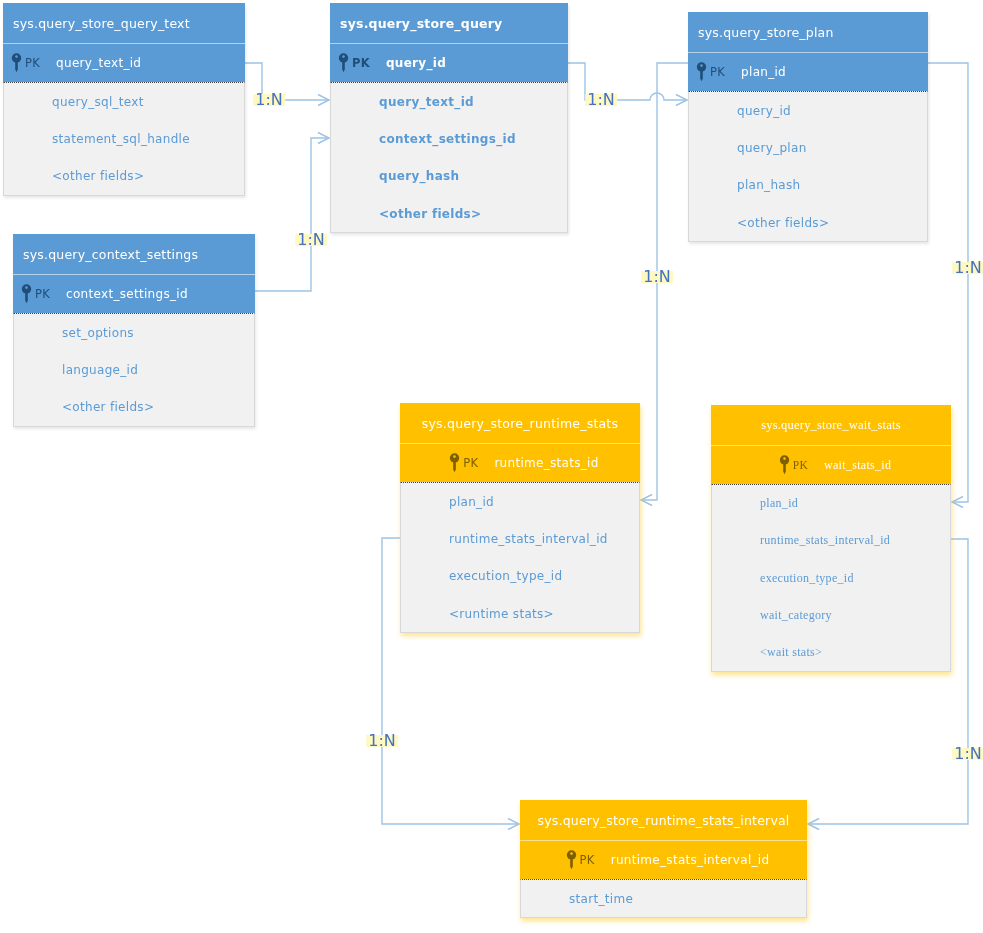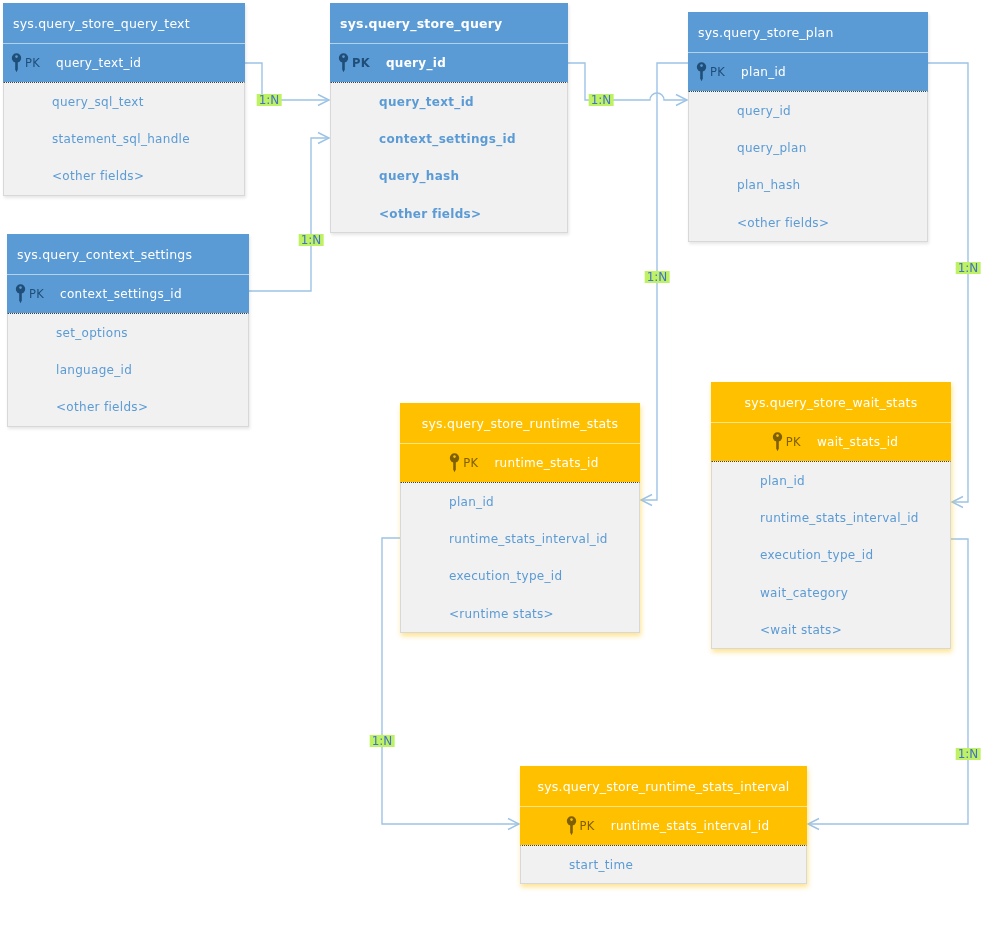--- a/index.html
+++ b/index.html
@@ -29,21 +29,21 @@
   .tbl-body{
     background:#F1F1F2;border:1px solid #D8D8D8;
     border-top:1px dotted #404040;
   }
   .tbl-row{
     height:37.3px;display:flex;align-items:center;padding-left:48px;
     color:#5B9BD5;font-size:12px;letter-spacing:0.3px;white-space:nowrap;overflow:hidden;
   }
   .conn-label{
     position:absolute;transform:translate(-50%,-50%);
-    background:#bef264;color:#4472C4;font-size:12px;line-height:12px;
+    background:#fef9c3;color:#4472C4;font-size:16px;line-height:12px;
     padding:0 2px;white-space:nowrap;
   }
 </style>
 </head>
 <body>
 
 <div id="canvas">
   <svg id="wires">
       <path d="M 245 63 L 262 63 L 262 100 L 329 100" fill="none" stroke="#9DC3E6" stroke-width="1.4"></path>
       <polyline points="318,94.5 329,100 318,105.5" fill="none" stroke="#9DC3E6" stroke-width="1.4"></polyline>
@@ -135,21 +135,21 @@
             <span>query_plan</span>
           </div>
           <div class="tbl-row">
             <span>plan_hash</span>
           </div>
           <div class="tbl-row">
             <span>&lt;other fields&gt;</span>
           </div>
         </div>
       </div>
-      <div class="er-table theme-blue" style="left: 7px; top: 234px; width: 242px;">
+      <div class="er-table theme-blue" style="left: 13px; top: 234px; width: 242px;">
         <div class="tbl-header">
           <span>sys.query_context_settings</span>
         </div>
         <div class="tbl-pk">
           <svg width="13" height="21" viewBox="0 0 13 21" style="flex:0 0 auto;">
             <circle cx="5.5" cy="5" r="4.7" fill="#1F4E79"></circle>
             <circle cx="5.5" cy="3.6" r="1.3" fill="#5B9BD5"></circle>
             <path d="M4.2 9 h2.6 v7.6 l-1.3 2.6 -1.3 -2.6 z" fill="#1F4E79"></path>
           </svg>
           <span class="pk-badge">PK</span>
@@ -188,21 +188,21 @@
             <span>runtime_stats_interval_id</span>
           </div>
           <div class="tbl-row">
             <span>execution_type_id</span>
           </div>
           <div class="tbl-row">
             <span>&lt;runtime stats&gt;</span>
           </div>
         </div>
       </div>
-      <div class="er-table theme-orange" style="left: 711px; top: 382px; width: 240px;">
+      <div class="er-table theme-orange" style="left: 711px; top: 405px; width: 240px; font-family: Liberation Serif, serif;">
         <div class="tbl-header">
           <span>sys.query_store_wait_stats</span>
         </div>
         <div class="tbl-pk">
           <svg width="13" height="21" viewBox="0 0 13 21" style="flex:0 0 auto;">
             <circle cx="5.5" cy="5" r="4.7" fill="#7F6000"></circle>
             <circle cx="5.5" cy="3.6" r="1.3" fill="#FFC000"></circle>
             <path d="M4.2 9 h2.6 v7.6 l-1.3 2.6 -1.3 -2.6 z" fill="#7F6000"></path>
           </svg>
           <span class="pk-badge">PK</span>
@@ -219,21 +219,21 @@
             <span>execution_type_id</span>
           </div>
           <div class="tbl-row">
             <span>wait_category</span>
           </div>
           <div class="tbl-row">
             <span>&lt;wait stats&gt;</span>
           </div>
         </div>
       </div>
-      <div class="er-table theme-orange" style="left: 520px; top: 766px; width: 287px;">
+      <div class="er-table theme-orange" style="left: 520px; top: 800px; width: 287px;">
         <div class="tbl-header">
           <span>sys.query_store_runtime_stats_interval</span>
         </div>
         <div class="tbl-pk">
           <svg width="13" height="21" viewBox="0 0 13 21" style="flex:0 0 auto;">
             <circle cx="5.5" cy="5" r="4.7" fill="#7F6000"></circle>
             <circle cx="5.5" cy="3.6" r="1.3" fill="#FFC000"></circle>
             <path d="M4.2 9 h2.6 v7.6 l-1.3 2.6 -1.3 -2.6 z" fill="#7F6000"></path>
           </svg>
           <span class="pk-badge">PK</span>

